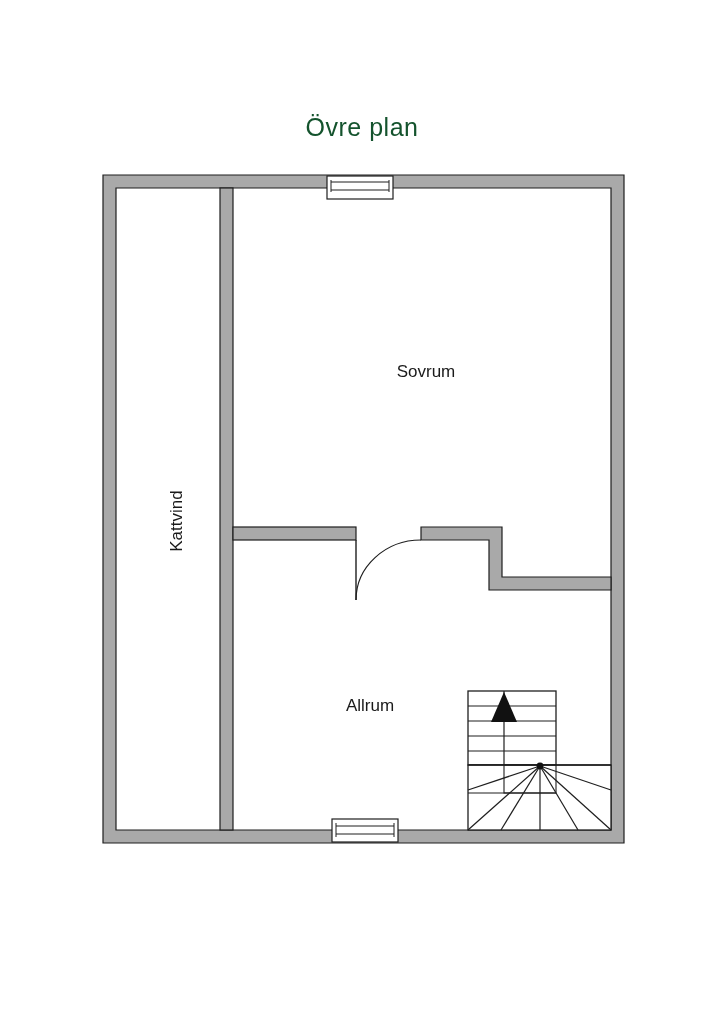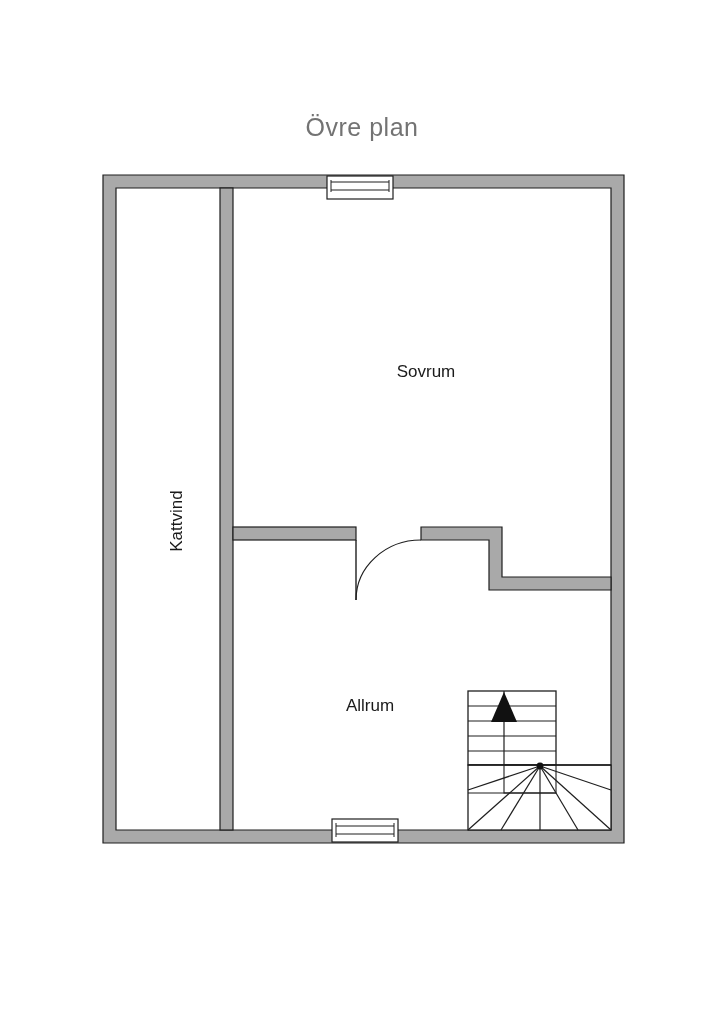--- a/index.html
+++ b/index.html
@@ -24,21 +24,21 @@
   }
   .plan-title {
     position: absolute;
     left: 0;
     top: 113px;
     width: 724px;
     text-align: center;
     font-size: 25px;
     font-weight: 400;
     letter-spacing: 0.5px;
-    color: #737373;
+    color: #14532d;
     font-family: "Liberation Sans", sans-serif;
   }
   svg.plan-svg {
     position: absolute;
     left: 0;
     top: 0;
     width: 724px;
     height: 1024px;
     display: block;
   }

